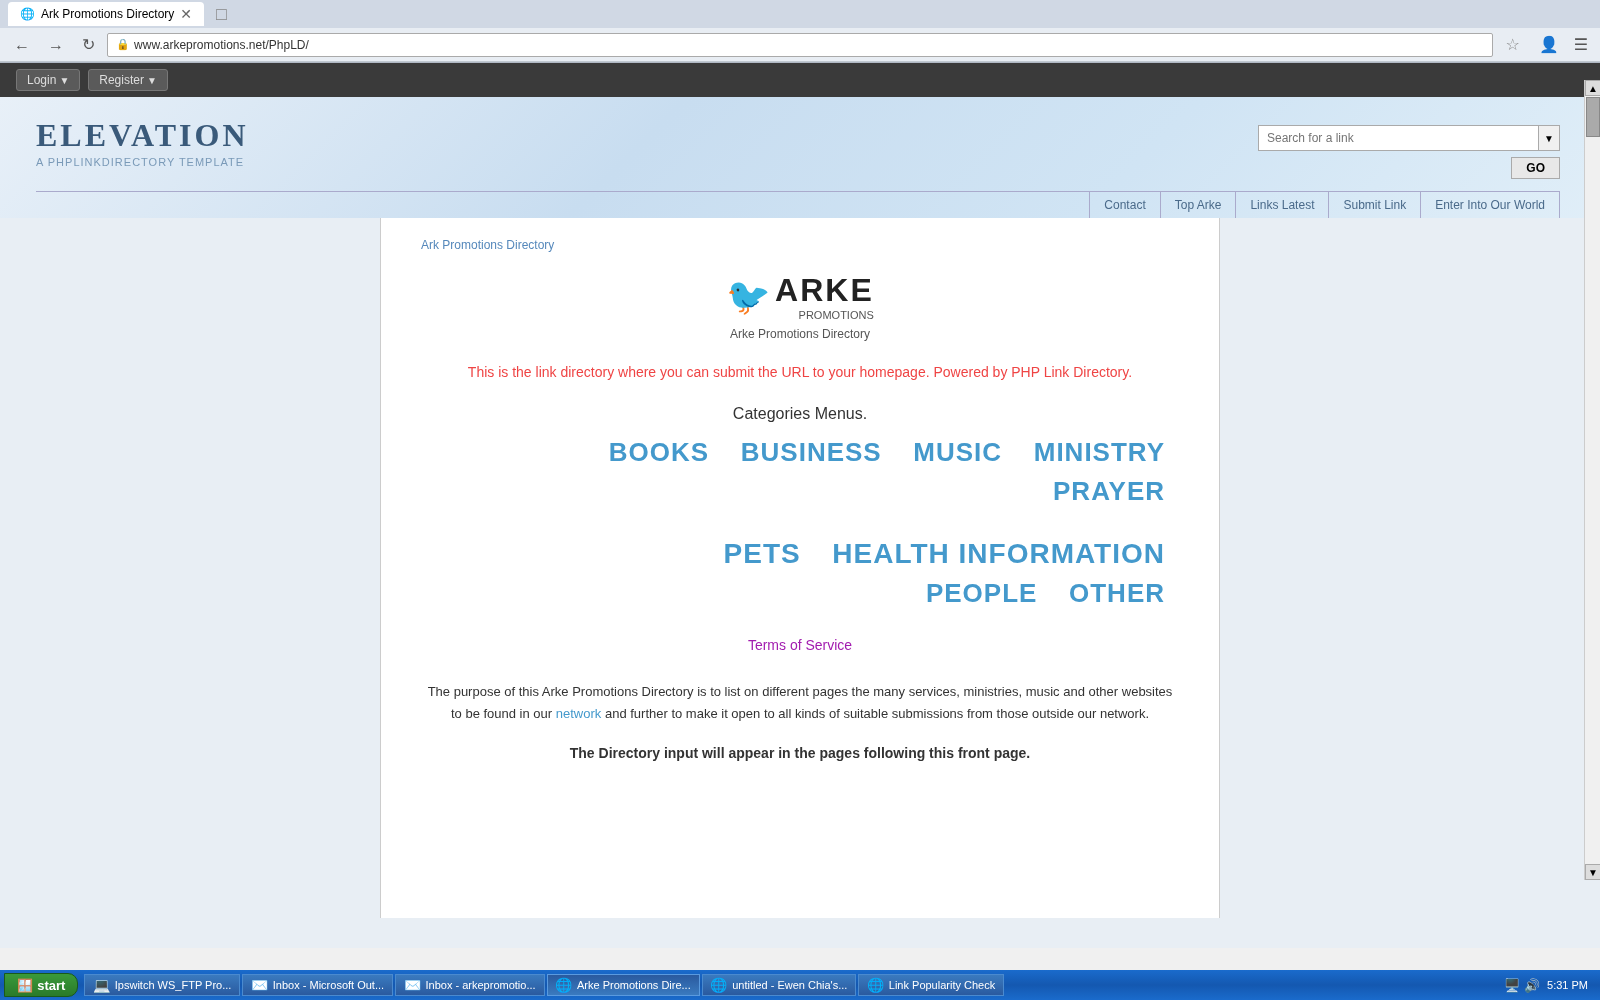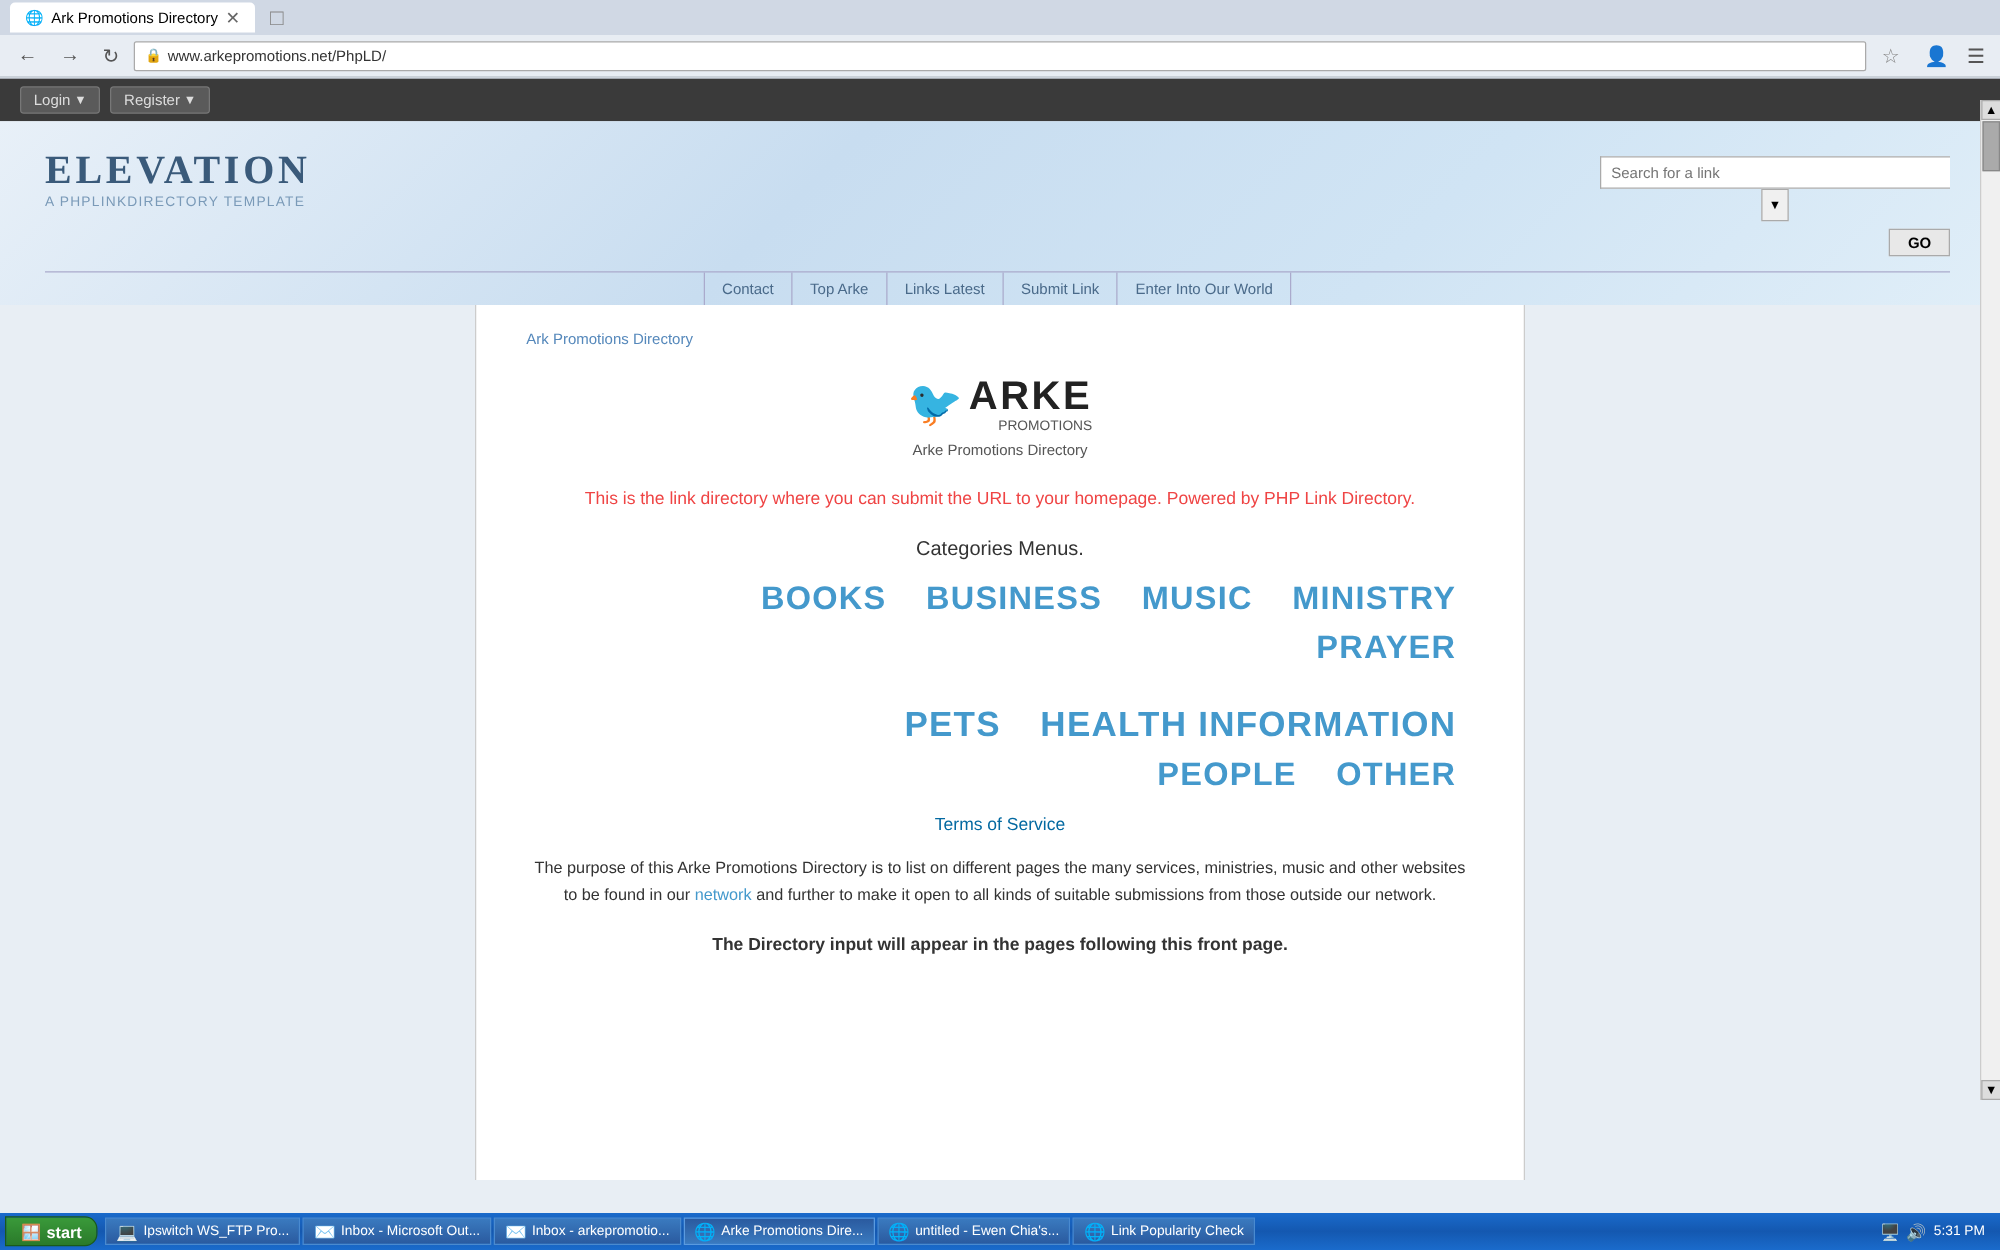--- a/index.html
+++ b/index.html
@@ -24,46 +24,46 @@
     .top-nav-btn { background: #5a5a5a; color: #ddd; border: 1px solid #777; border-radius: 3px; padding: 3px 10px; font-size: 12px; cursor: pointer; display: flex; align-items: center; gap: 3px; }
     .top-nav-btn .arrow { font-size: 10px; }
 
     
     .site-header { background: linear-gradient(135deg, #e8f0f8 0%, #c8ddf0 40%, #d0e4f4 70%, #e0eef8 100%); padding: 20px 40px 0 36px; min-height: 120px; position: relative; }
     .header-content { display: flex; justify-content: space-between; align-items: flex-start; }
     .site-title-block { }
     .site-title { font-size: 32px; font-weight: bold; color: #3a5a7a; letter-spacing: 3px; font-family: Georgia, serif; }
     .site-subtitle { font-size: 11px; color: #7a9ab8; letter-spacing: 1px; margin-top: 2px; }
     .search-block { display: flex; flex-direction: column; align-items: flex-end; gap: 6px; margin-top: 8px; }
-    .search-row { display: flex; align-items: center; gap: 0; flex-direction: column; }
+    .search-row { display: flex; align-items: center; gap: 0; }
     .search-input { width: 280px; height: 26px; border: 1px solid #aaa; padding: 2px 8px; font-size: 12px; border-right: none; }
     .search-dropdown-btn { background: #f0f0f0; border: 1px solid #aaa; height: 26px; width: 22px; cursor: pointer; font-size: 10px; display: flex; align-items: center; justify-content: center; }
     .go-btn { background: #e8e8e8; border: 1px solid #aaa; padding: 3px 14px; font-size: 12px; cursor: pointer; font-weight: bold; }
 
     
-    .site-nav { display: flex; justify-content: center; margin-top: 12px; border-top: 1px solid #aac; }
+    .site-nav { display: flex; justify-content: flex-end; margin-top: 12px; border-top: 1px solid #aac; }
     .site-nav a { color: #4a6a8a; font-size: 12px; padding: 6px 14px; text-decoration: none; border-right: 1px solid #aac; }
     .site-nav a:first-child { border-left: 1px solid #aac; }
     .breadcrumb { color: #5588bb; font-size: 12px; margin-bottom: 20px; cursor: pointer; }
 
     .logo-section { text-align: center; margin-bottom: 12px; }
     .logo-container { display: inline-flex; align-items: center; gap: 4px; }
     .logo-icon { font-size: 36px; color: #333; }
     .logo-text-arke { font-size: 32px; font-weight: bold; color: #222; letter-spacing: 2px; text-align: center; }
     .logo-promotions { font-size: 11px; color: #555; display: block; text-align: right; }
     .logo-caption { color: #555; font-size: 12px; margin-top: 6px; }
 
     .intro-text { text-align: center; color: #ef4444; font-size: 14px; line-height: 1.7; margin: 20px 0; }
 
     .categories-heading { text-align: center; color: #333; font-size: 16px; margin: 20px 0 14px 0; }
 
     .category-row { text-align: right; margin: 8px 0; }
     .category-link { color: #4499cc; font-size: 26px; font-weight: bold; text-decoration: none; margin: 0 14px; letter-spacing: 1px; }
 
-    .terms-link { display: block; text-align: center; color: #0369a1; font-size: 14px; margin: 16px 0; cursor: pointer; text-decoration: none; }
+    .terms-link { display: block; text-align: center; color: #a21caf; font-size: 14px; margin: 28px 0; cursor: pointer; text-decoration: none; }
 
     .purpose-text { text-align: center; color: #333; font-size: 13px; line-height: 1.7; margin: 16px auto; max-width: 780px; }
     .network-link { color: #4499cc; text-decoration: none; }
 
     .directory-note { text-align: center; font-weight: bold; color: #333; font-size: 14px; margin: 20px 0; }
 
     
     .taskbar { position: fixed; bottom: 0; left: 0; right: 0; height: 30px; background: linear-gradient(180deg, #1a6bcc 0%, #1458b0 50%, #1a6bcc 100%); display: flex; align-items: center; padding: 0 4px; gap: 2px; z-index: 1000; }
     .start-btn { background: linear-gradient(180deg, #3a9a3a 0%, #2a7a2a 100%); color: white; font-weight: bold; font-size: 13px; padding: 2px 12px; border-radius: 0 10px 10px 0; border: 1px solid #1a5a1a; height: 24px; cursor: pointer; display: flex; align-items: center; gap: 4px; }
     .taskbar-items { display: flex; gap: 2px; flex: 1; margin-left: 4px; }

